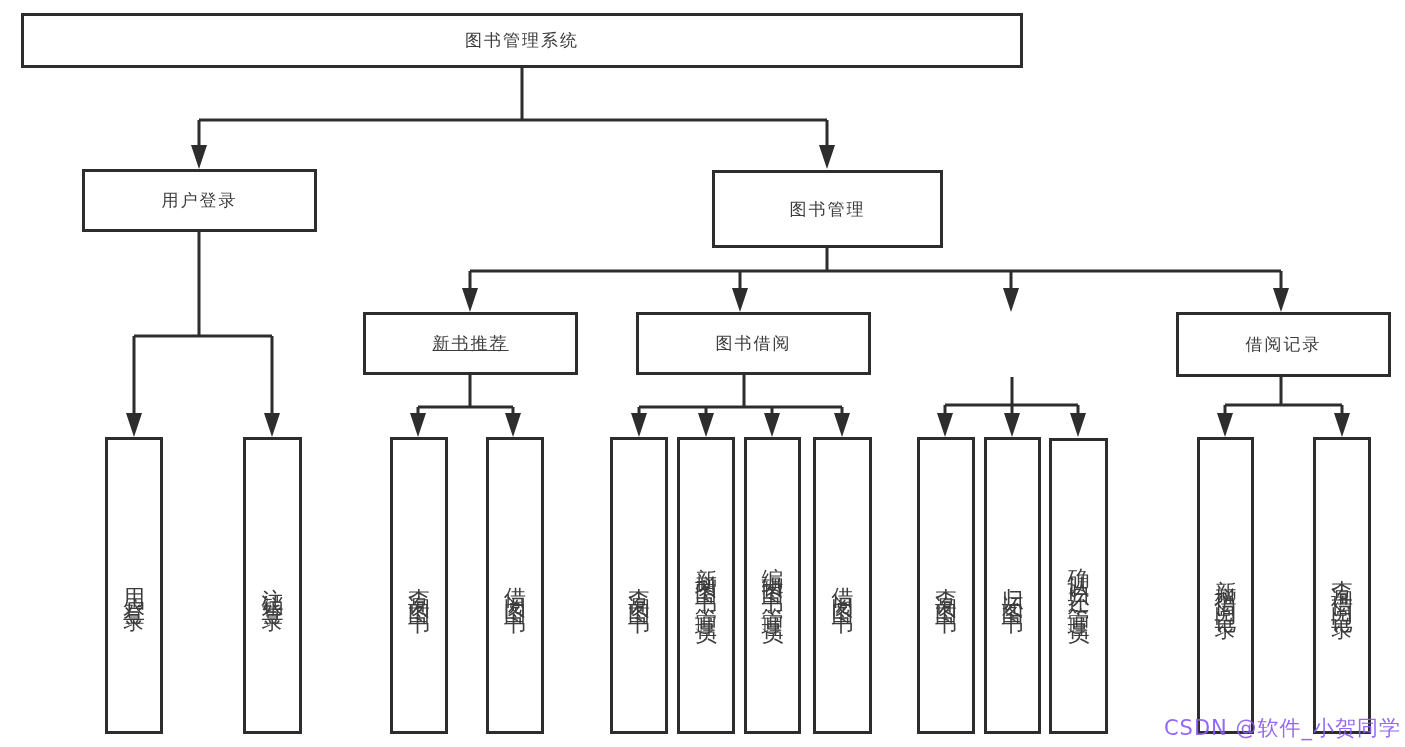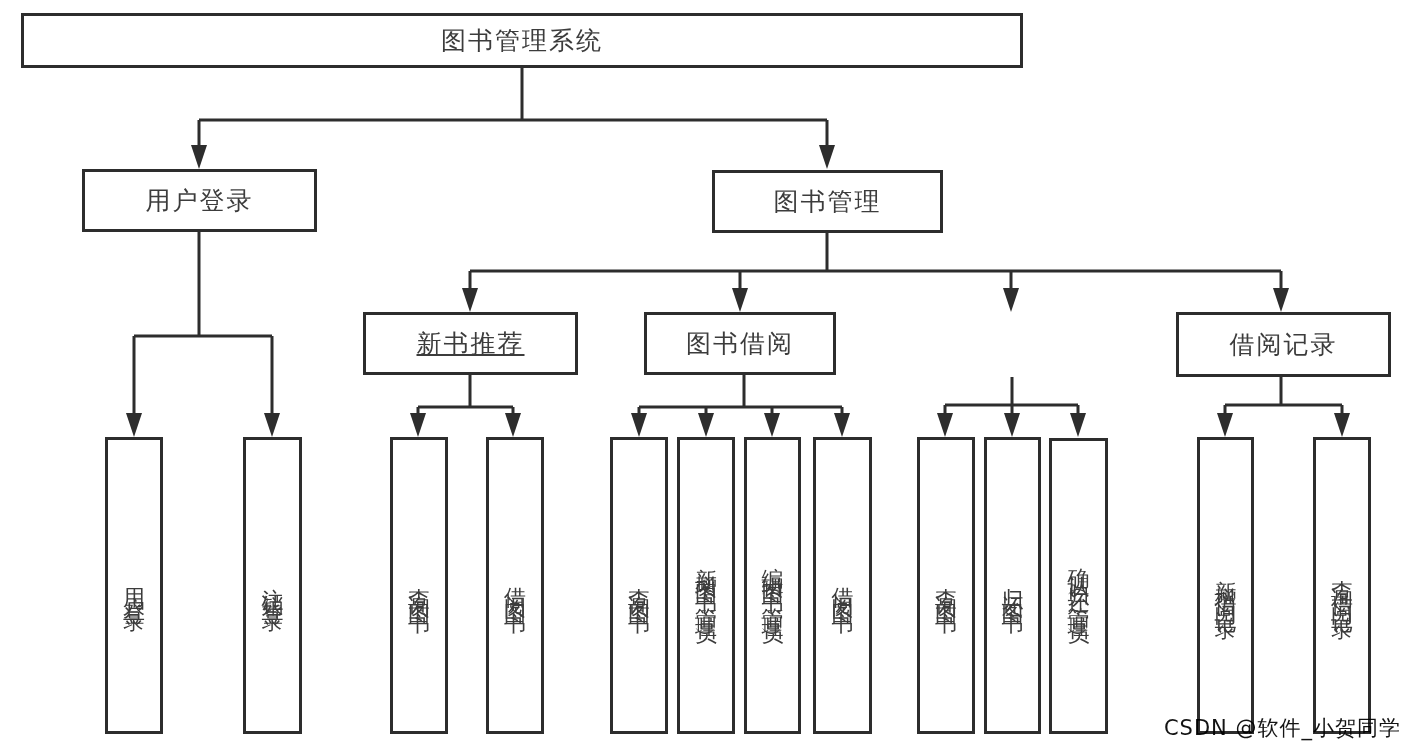--- a/index.html
+++ b/index.html
@@ -22,38 +22,38 @@
     box-sizing: border-box;
     background: #ffffff;
     border: 3px solid #2d2d2d;
     display: flex;
     align-items: center;
     justify-content: center;
     color: #3c3c3c;
     z-index: 2;
   }
   .hnode {
-    font-size: 25px;
+    font-size: 17px;
     letter-spacing: 2px;
     white-space: nowrap;
   }
   .leaf {
     writing-mode: vertical-rl;
     text-orientation: mixed;
     font-size: 22px;
     letter-spacing: 8px;
     line-height: 1;
     white-space: nowrap;
   }
   .watermark {
     position: absolute;
     right: 4px;
     bottom: 5px;
     font-size: 21px;
-    color: #000000;
+    color: #8b5cf6;
     opacity: 0.92;
     letter-spacing: 1px;
     white-space: nowrap;
     z-index: 5;
     text-align: center;
   }
 </style>
 </head>
 <body>
 
@@ -102,24 +102,24 @@
       <polygon points="1070,413 1086,413 1078,437"></polygon>
 
       <polygon points="1217,413 1233,413 1225,437"></polygon>
       <polygon points="1334,413 1350,413 1342,437"></polygon>
     </g>
   </svg>
 
   <div class="node hnode" style="left:21px; top:13px; width:1002px; height:55px;">图书管理系统</div>
 
   <div class="node hnode" style="left:82px; top:169px; width:235px; height:63px;">用户登录</div>
-  <div class="node hnode" style="left:712px; top:170px; width:231px; height:63px;">图书管理</div>
+  <div class="node hnode" style="left:712px; top:170px; width:231px; height:78px;">图书管理</div>
 
   <div class="node hnode" style="left:363px; top:312px; width:215px; height:63px;text-decoration:underline;">新书推荐</div>
-  <div class="node hnode" style="left:636px; top:312px; width:192px; height:63px;margin-left:8px;">图书借阅</div>
+  <div class="node hnode" style="left:636px; top:312px; width:235px; height:63px;">图书借阅</div>
   <div class="node hnode" style="left:1176px; top:312px; width:215px; height:65px;">借阅记录</div>
 
   <div class="node leaf" style="left:105px; top:437px; width:58px; height:297px;">用户登录</div>
   <div class="node leaf" style="left:243px; top:437px; width:59px; height:297px;">注销登录</div>
 
   <div class="node leaf" style="left:390px; top:437px; width:58px; height:297px;">查询图书</div>
   <div class="node leaf" style="left:486px; top:437px; width:58px; height:297px;">借阅图书</div>
 
   <div class="node leaf" style="left:610px; top:437px; width:58px; height:297px;">查询图书</div>
   <div class="node leaf" style="left:677px; top:437px; width:58px; height:297px;">新增图书（管理员）</div>

